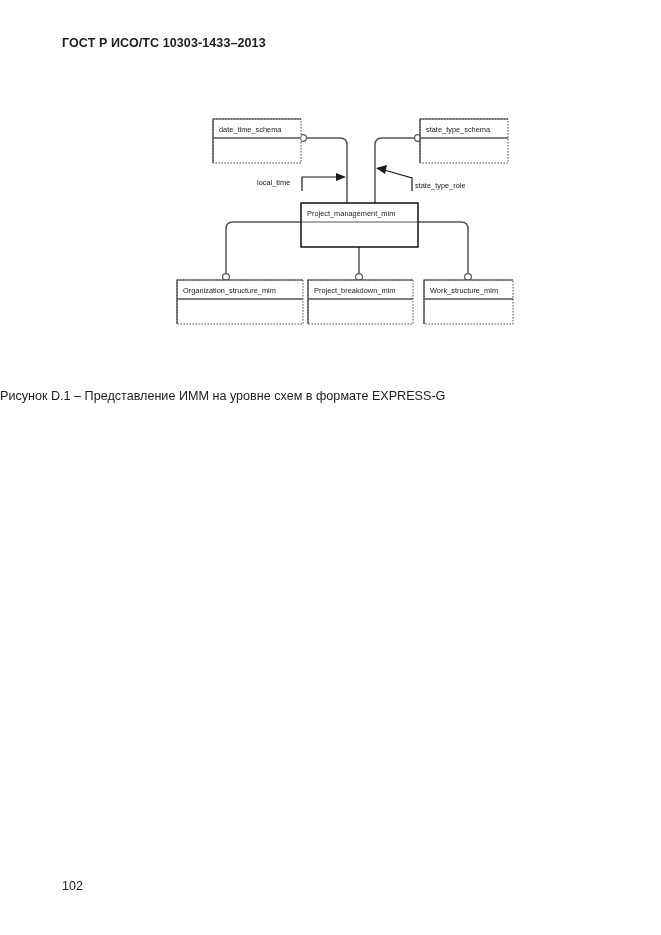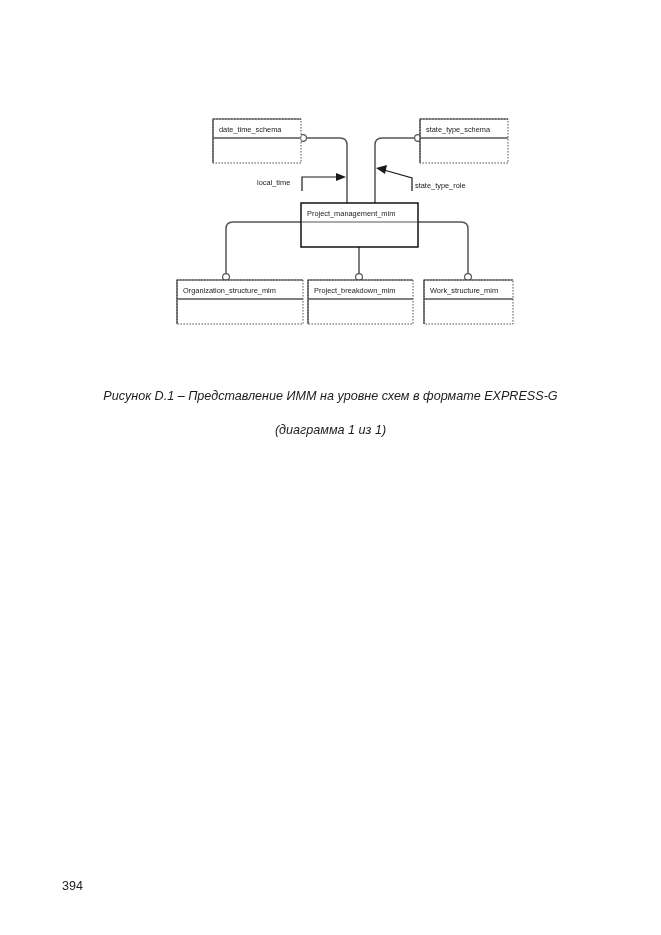--- a/index.html
+++ b/index.html
@@ -40,24 +40,23 @@
   }
   .figure-svg {
     display: block;
     width: 661px;
     height: 245px;
   }
   .caption {
     position: absolute;
     left: 0;
     width: 661px;
-    text-align: center;
+    text-align: left;
     font-size: 12.6px;
     color: #1d1d1d;
-    font-style: italic;
   }
   .caption-main {
     top: 389px;
   }
   .caption-sub {
     top: 423px;
   }
   .page-number {
     position: absolute;
     left: 62px;
@@ -75,20 +74,21 @@
     font-family: "Liberation Sans", sans-serif;
     font-size: 7.4px;
     fill: #1a1a1a;
   }
 </style>
 </head>
 <body>
 
 <div class="page">
 
+  <div class="page-header">ГОСТ Р ИСО/ТС 10303-1433–2013</div>
 
   <div class="figure-area">
     <svg class="figure-svg" viewBox="0 0 661 245">
 
       <g fill="none" stroke="#555555" stroke-width="1.5">
 
         <path d="M 306 33 L 340 33 Q 347 33 347 40 L 347 98"></path>
 
         <path d="M 415 33 L 382 33 Q 375 33 375 40 L 375 98"></path>
 
@@ -158,17 +158,16 @@
         <path d="M 424 219 L 424 175 L 513 175" fill="none" stroke="#3a3a3a" stroke-width="1.2"></path>
         <line x1="424" y1="194" x2="513" y2="194" stroke="#555555" stroke-width="1.3"></line>
         <text class="box-label" x="430" y="188">Work_structure_mim</text>
       </g>
 
     </svg>
   </div>
 
   <div class="caption caption-main">Рисунок  D.1 – Представление ИММ на уровне схем в формате EXPRESS-G</div>
 
-  <div class="caption caption-sub">(диаграмма 1 из 1)</div>
 
-  <div class="page-number">394</div>
+  <div class="page-number">102</div>
 
 </div>
 
 </body></html>

